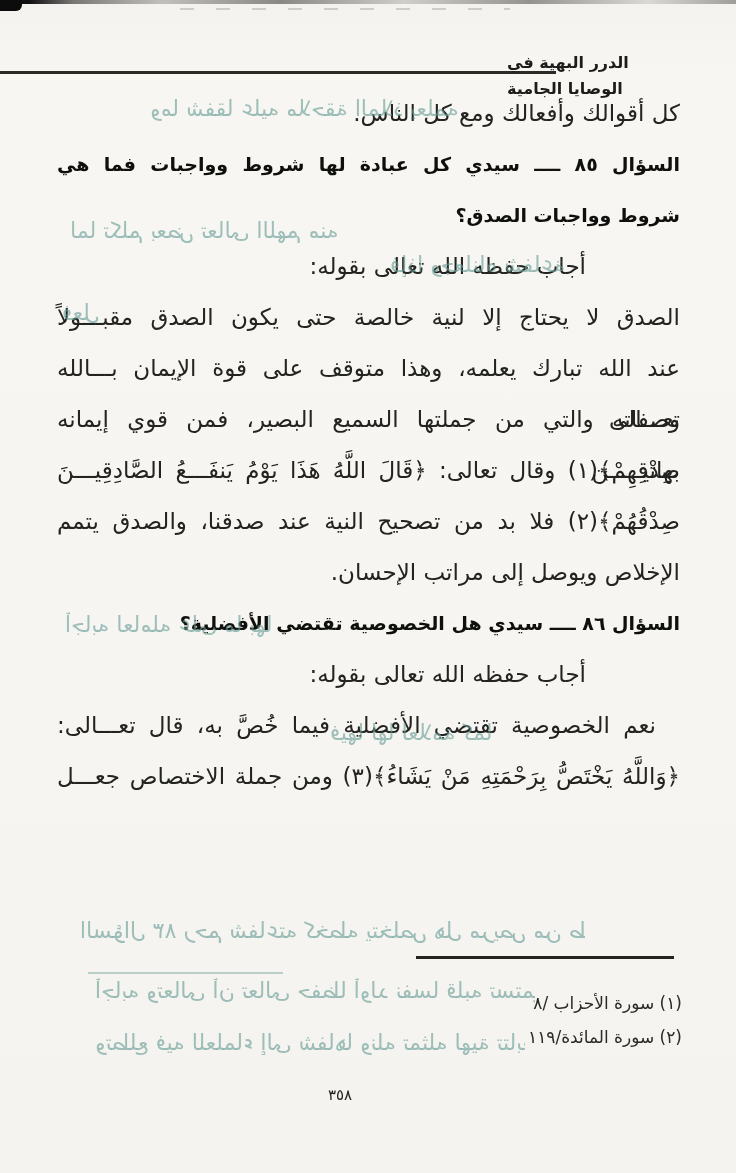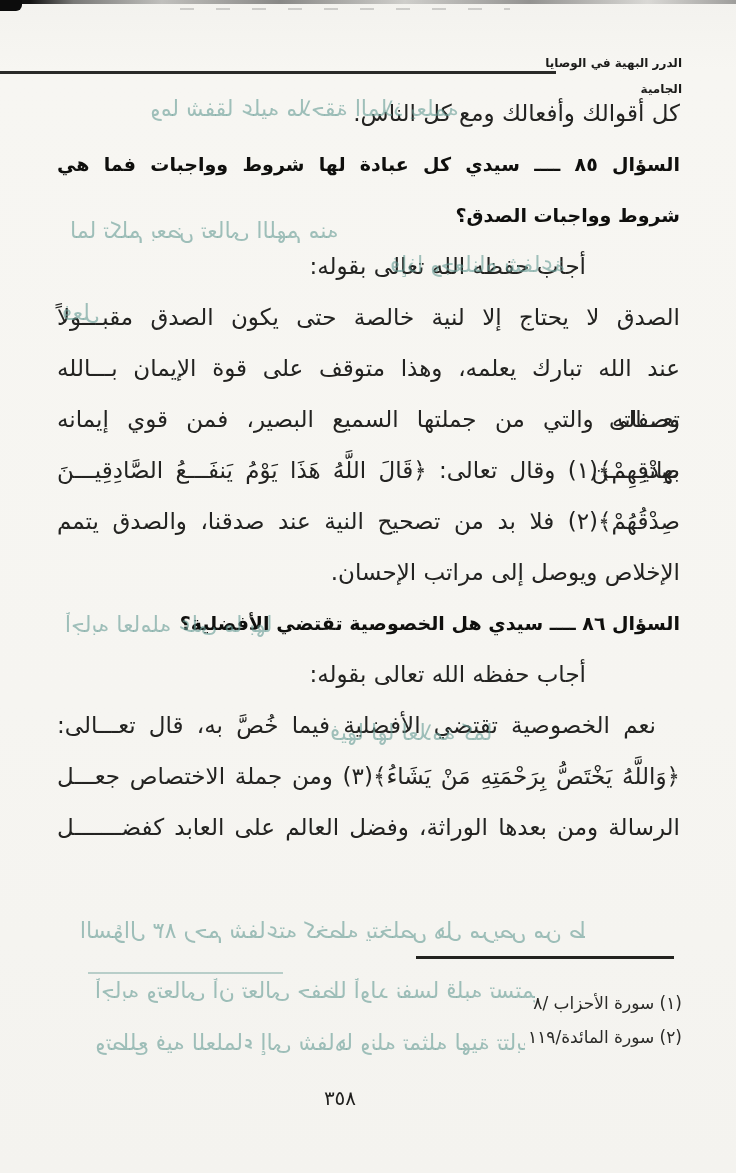--- a/index.html
+++ b/index.html
@@ -17,42 +17,42 @@
   .edge-top{position:absolute;top:0;left:0;width:736px;height:4px;
     background:linear-gradient(90deg,#111 0%,#111 4%,rgba(20,20,20,.55) 10%,rgba(40,40,40,.25) 22%,rgba(30,30,30,.5) 38%,rgba(60,60,60,.2) 55%,rgba(30,30,30,.45) 72%,rgba(70,70,70,.15) 88%,rgba(30,30,30,.4) 100%);}
   .edge-corner{position:absolute;top:0;left:0;width:22px;height:11px;background:#0c0c0c;border-radius:0 0 6px 0;}
   .edge-speck{position:absolute;top:8px;left:180px;width:330px;height:2px;
     background:repeating-linear-gradient(90deg,rgba(90,90,90,.25) 0 14px,transparent 14px 36px);}
 
   
   .header-rule{position:absolute;top:71px;left:-4px;width:560px;height:2.5px;background:#2a2a28;}
   .header-title{
     position:absolute;top:50px;right:54px;width:175px;
-    font-size:12px;font-weight:bold;color:#1c1c1a;text-align:right;
+    font-size:16px;font-weight:bold;color:#1c1c1a;text-align:left;
     letter-spacing:0;line-height:26px;
   }
 
   
   .body-text{position:absolute;top:88px;right:56px;left:57px;color:#232321;}
   .ln{height:51px;line-height:51px;font-size:23px;white-space:normal;}
   .ln.just{text-align:justify;text-align-last:justify;}
   .ln.r{text-align:right;}
   .ln.bold{font-weight:bold;font-size:19px;color:#0f0f0d;}
   .ln.ind1{padding-right:94px;}
   .ln.ind2{padding-right:24px;}
 
   
   .fn-rule{position:absolute;top:956px;right:62px;width:258px;height:2.5px;background:#23231f;}
   .footnotes{position:absolute;top:986px;right:54px;left:57px;color:#2a2a27;}
   .fn{font-size:17px;line-height:34px;text-align:right;}
 
   
   .page-number{
     position:absolute;top:1086px;left:0;width:680px;
-    text-align:center;font-size:20px;color:#1f1f1d;letter-spacing:3px;
+    text-align:center;font-size:15px;color:#1f1f1d;letter-spacing:3px;
   }
 
   
   .bleed{position:absolute;color:rgba(118,166,158,.5);transform:scaleX(-1);
     filter:blur(.6px);font-size:20px;white-space:nowrap;overflow:hidden;pointer-events:none;}
   .bleed.big{font-size:22px;color:rgba(104,156,150,.62);}
   .b1{top:96px;left:150px;width:430px;}
   .b2{top:218px;left:70px;width:360px;color:rgba(130,175,168,.38);}
   .b3{top:252px;left:390px;width:280px;color:rgba(130,175,168,.42);}
   .b4{top:300px;left:62px;width:60px;color:rgba(130,175,168,.45);}
@@ -84,21 +84,20 @@
       <div class="ln just">الصدق لا يحتاج إلا لنية خالصة حتى يكون الصدق مقبـــولاً</div>
       <div class="ln just">عند الله تبارك يعلمه، وهذا متوقف على قوة الإيمان بـــالله تعـــالى</div>
       <div class="ln just">وصفاته والتي من جملتها السميع البصير، فمن قوي إيمانه بهاتيـــــن</div>
       <div class="ln just">صِدْقِهِمْ﴾(١) وقال تعالى: ﴿قَالَ اللَّهُ هَذَا يَوْمُ يَنفَـــعُ الصَّادِقِيـــنَ</div>
       <div class="ln just">صِدْقُهُمْ﴾(٢) فلا بد من تصحيح النية عند صدقنا، والصدق يتمم</div>
       <div class="ln r">الإخلاص ويوصل إلى مراتب الإحسان.</div>
       <div class="ln bold r">السؤال ٨٦ ــــ سيدي هل الخصوصية تقتضي الأفضلية؟</div>
       <div class="ln r ind1">أجاب حفظه الله تعالى بقوله:</div>
       <div class="ln just ind2">نعم الخصوصية تقتضي الأفضلية فيما خُصَّ به، قال تعـــالى:</div>
       <div class="ln just">﴿وَاللَّهُ يَخْتَصُّ بِرَحْمَتِهِ مَنْ يَشَاءُ﴾(٣) ومن جملة الاختصاص جعـــل</div>
-      <div class="ln just">الرسالة ومن بعدها الوراثة، وفضل العالم على العابد كفضـــــــل</div>
     </div>
 
   <div class="bleed-rule"></div>
   <div>
       <div class="bleed big b1">وما شفقا عليه ملاحقة الملاذ يعلمه</div>
       <div class="bleed big b2">لما تكلم بعض تعالى اللهم منه</div>
       <div class="bleed big b3">فإذا وجعلناه شفاعة</div>
       <div class="bleed big b4">فعل</div>
       <div class="bleed big b5">أجابه لعامله على ما بها</div>
       <div class="bleed big b6">فيها لها لعلامة كما</div>

